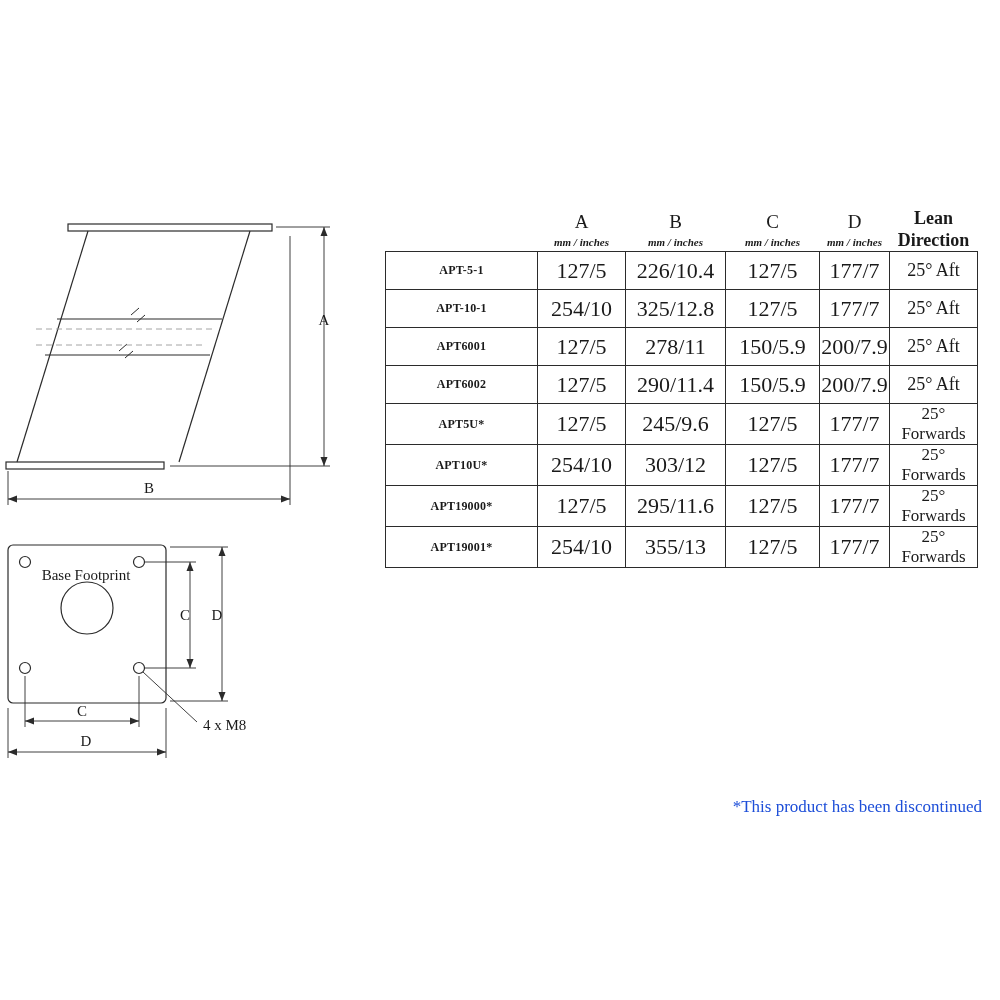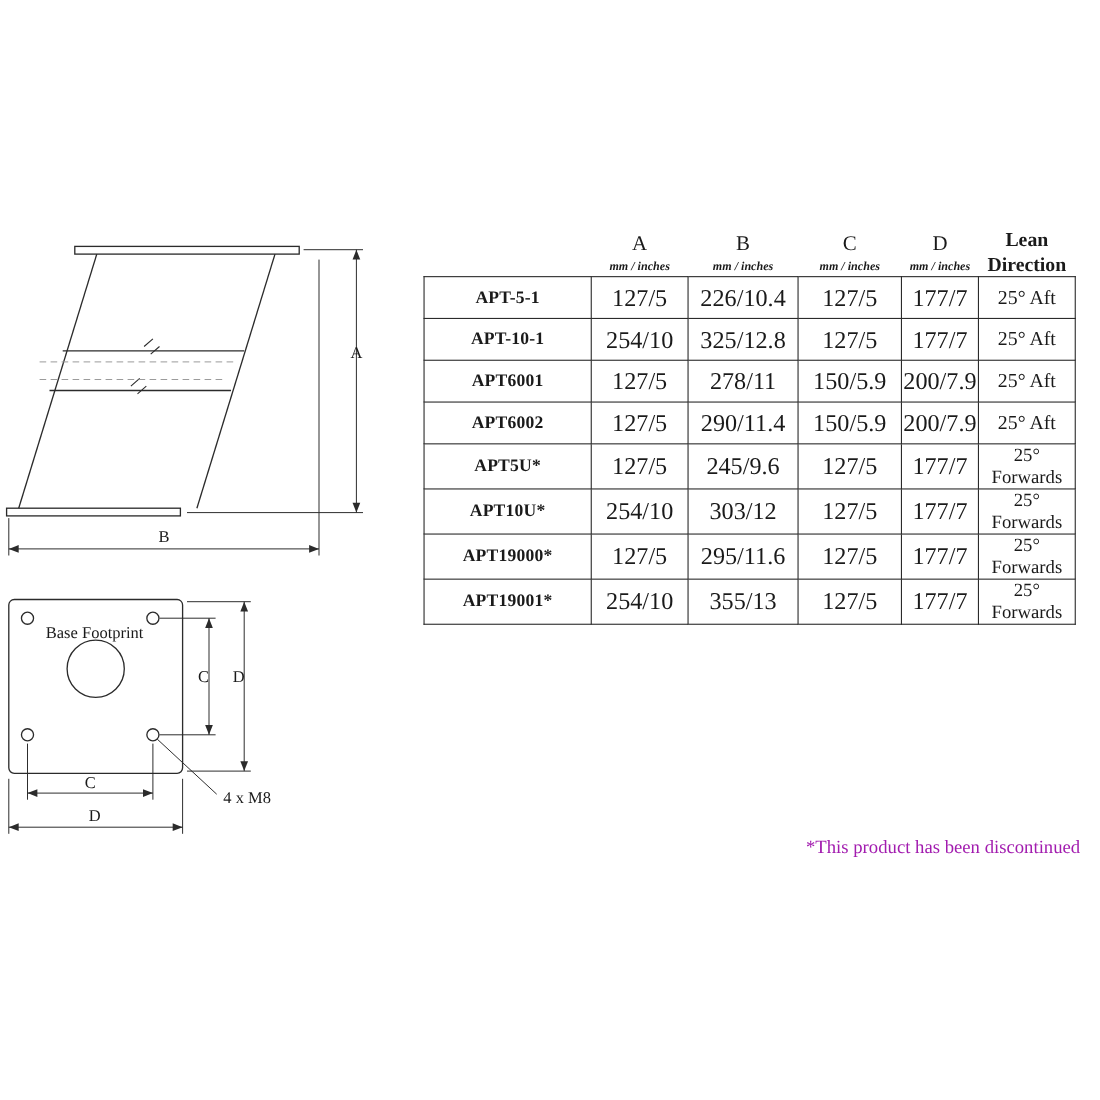--- a/index.html
+++ b/index.html
@@ -65,21 +65,21 @@
   }
   .head-lean {
     font-size: 18px;
     line-height: 1.2;
     padding-bottom: 5px;
   }
   .head-blank { border: none; }
 
   #spec-table tbody tr { height: 38px; }
   .cell-model {
-    font-size: 16px;
+    font-size: 12px;
     font-weight: bold;
     letter-spacing: 0.2px;
   }
   .cell-val {
     font-size: 22px;
   }
   .cell-lean {
     font-size: 18px;
   }
   .cell-lean.small {
@@ -91,24 +91,24 @@
   .col-a     { width: 88px; }
   .col-b     { width: 100px; }
   .col-c     { width: 94px; }
   .col-d     { width: 70px; }
   .col-lean  { width: 88px; }
 
   
   #footnote {
     position: absolute;
     right: 18px;
-    top: 760px;
+    top: 797px;
     font-size: 17px;
     font-family: "Liberation Serif", serif;
-    color: #a21caf;
+    color: #1d4ed8;
     text-align: left;
   }
 </style>
 </head>
 <body>
 
 <div id="drawing">
   <svg width="380" height="800" viewBox="0 0 380 800">
 
     <g fill="none" stroke="#2b2b2b" stroke-width="1.2">

